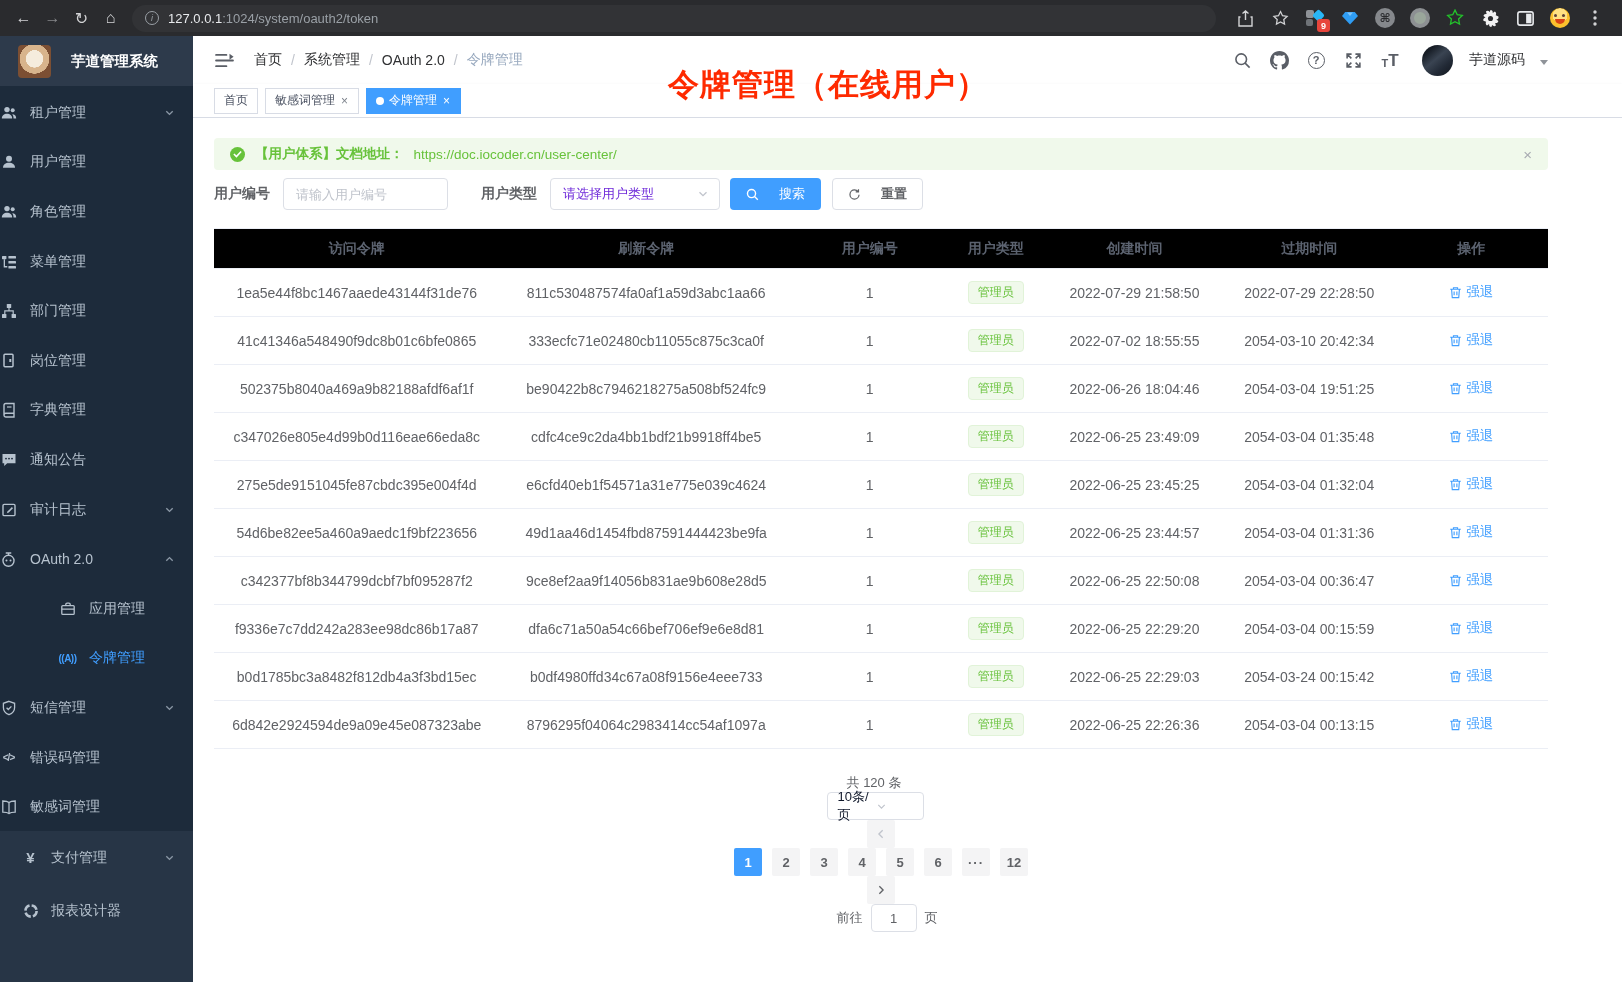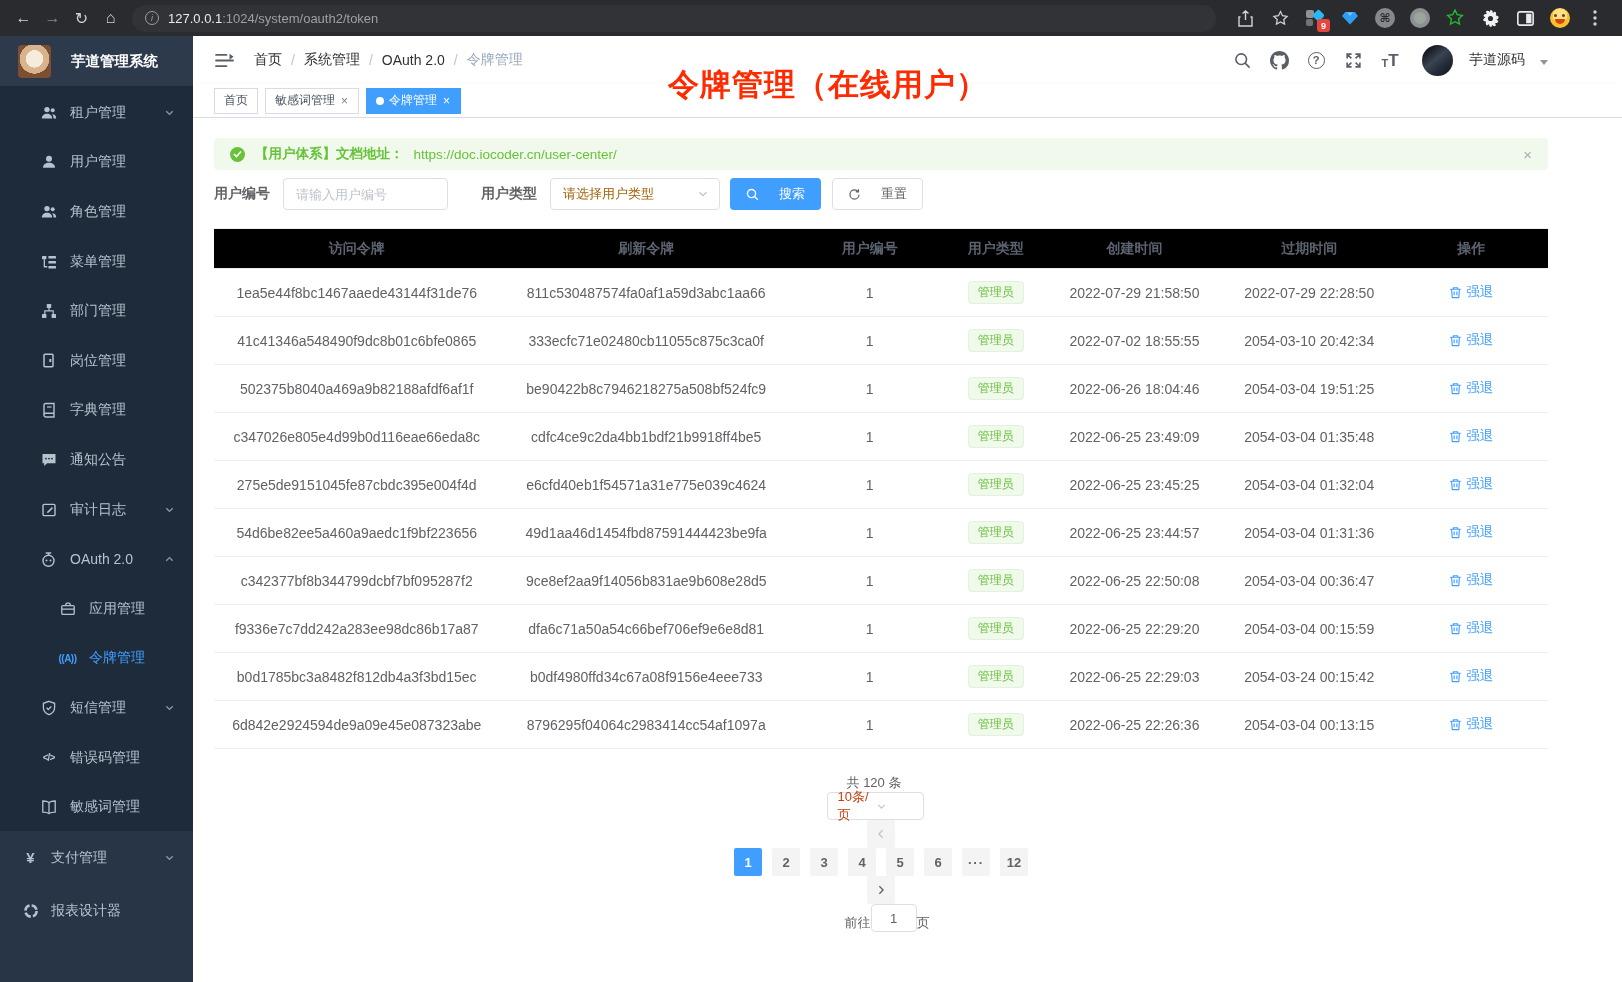--- a/index.html
+++ b/index.html
@@ -39,21 +39,21 @@
   
   .app{display:flex;height:946px;}
 
   
   .sidebar{width:193px;background:#1d2b3b;color:#b6c2ce;flex-shrink:0;display:flex;flex-direction:column;font-size:14px;}
   .logo{height:50px;background:#2d3a4b;display:flex;align-items:center;padding-left:18px;gap:20px;cursor:pointer;}
   .logo-avatar{width:33px;height:33px;border-radius:4px;flex-shrink:0;
     background:radial-gradient(circle at 50% 42%,#f5ecdd 0 34%,#d8b48c 35% 58%,#7c4f33 59% 100%);}
   .logo-title{color:#fff;font-weight:bold;font-size:14.5px;}
   .menu{height:745px;overflow:hidden;padding-top:2px;}
-  .mi{height:49.6px;display:flex;align-items:center;padding-left:40px;position:relative;cursor:pointer;}
+  .mi{height:49.6px;display:flex;align-items:center;position:relative;cursor:pointer;}
   .mi .ic{width:17px;margin-right:13px;display:flex;justify-content:center;align-items:center;flex-shrink:0;}
   .mi .icn-text{font-size:10px;font-weight:bold;letter-spacing:-.5px;}
   .mi .arr{position:absolute;right:18px;top:50%;transform:translateY(-50%);color:#8a97a5;}
   .mi .arr.up{transform:translateY(-50%) rotate(180deg);}
   .mi.sub{padding-left:59px;}
   .mi.active{color:#409eff;}
   .menu-bottom{flex:1;background:#273546;}
   .menu-bottom .mi{height:53px;padding-left:22px;}
   .menu-bottom .mi .ic{margin-right:12px;}
   .yen-glyph{font-size:15px;font-weight:bold;}
@@ -103,51 +103,51 @@
   .alert-close{margin-left:auto;color:#a8abb2;font-size:15px;cursor:pointer;}
 
   .search-form{margin-top:8px;height:32px;display:flex;align-items:center;}
   .f-label{font-size:14px;font-weight:bold;color:#606266;margin-right:13px;}
   .f-input{width:165px;height:32px;border:1px solid #dcdfe6;border-radius:4px;padding:0 12px;font-size:13px;
            color:#606266;outline:none;font-family:inherit;}
   .f-input::placeholder{color:#bfc3cb;}
   .f-gap{width:33px;}
   .f-select{width:170px;height:32px;border:1px solid #dcdfe6;border-radius:4px;padding:0 10px 0 12px;display:flex;
             align-items:center;cursor:pointer;}
-  .f-select .ph{font-size:13px;color:#a16207;flex:1;}
+  .f-select .ph{font-size:13px;color:#6d28d9;flex:1;}
   .f-select .sel-arr{color:#c0c4cc;}
   .btn{height:32px;border-radius:4px;font-size:13px;display:inline-flex;align-items:center;gap:20px;padding:0 15px;
        cursor:pointer;border:1px solid transparent;font-family:inherit;}
   .btn-primary{background:#409eff;color:#fff;margin-left:10px;}
-  .btn-plain{background:#fff;color:#606266;border-color:#dcdfe6;margin-left:11px;}
+  .btn-plain{background:#fff;color:#606266;border-color:#dcdfe6;margin-left:11px;font-weight:bold;}
 
   
   table{width:100%;border-collapse:collapse;margin-top:18px;table-layout:fixed;}
   th{height:40px;background:#000000;font-size:14px;font-weight:bold;color:#5c6370;text-align:center;
      border-top:1px solid #ebeef5;border-bottom:1px solid #ebeef5;}
   td{height:48px;font-size:14px;color:#606266;text-align:center;border-bottom:1px solid #ebeef5;
      white-space:nowrap;overflow:hidden;}
   .c1{width:21.4%;} .c2{width:22%;} .c3{width:11.5%;} .c4{width:7.4%;} .c5{width:13.4%;} .c6{width:12.8%;} .c7{width:11.5%;}
   .badge{display:inline-block;background:#f0f9eb;border:1px solid #e1f3d8;color:#67c23a;font-size:12px;
          border-radius:4px;padding:3px 9px;line-height:1.3;}
   .link-danger{color:#409eff;display:inline-flex;align-items:center;gap:4px;font-size:13.5px;cursor:pointer;text-decoration:none;}
 
   
   .pagination{margin-top:25px;display:flex;align-items:center;justify-content:flex-end;font-size:13px;color:#606266;flex-direction:column;}
   .pg-total{margin-right:14px;}
   .pg-size{width:97px;height:28px;border:1px solid #dcdfe6;border-radius:4px;display:flex;align-items:center;
            padding:0 8px 0 10px;margin-right:12px;cursor:pointer;}
-  .pg-size span{flex:1;font-size:13px;color:#c2410c;}
+  .pg-size span{flex:1;font-size:13px;color:#0f172a;}
   .pg-btn{min-width:28px;height:28px;border:none;border-radius:2px;background:#f4f4f5;color:#606266;font-size:13px;
           margin:0 5px;cursor:pointer;display:inline-flex;align-items:center;justify-content:center;font-family:inherit;font-weight:600;}
   .pg-btn.active{background:#409eff;color:#fff;}
   .pg-btn.more{letter-spacing:1px;font-weight:bold;}
   .pg-prev{color:#c0c4cc;}
   .pager{display:flex;align-items:center;}
-  .pg-goto{margin-left:12px;display:flex;align-items:flex-end;}
+  .pg-goto{margin-left:12px;display:flex;align-items:center;gap:8px;}
   .pg-goto-input{width:46px;height:28px;border:1px solid #dcdfe6;border-radius:4px;text-align:center;font-size:13px;
                  color:#606266;outline:none;font-family:inherit;}
 </style>
 </head>
 <body>
 
 <div class="browser-bar">
   <span class="bnav">←</span>
   <span class="bnav dim">→</span>
   <span class="bnav">↻</span>

